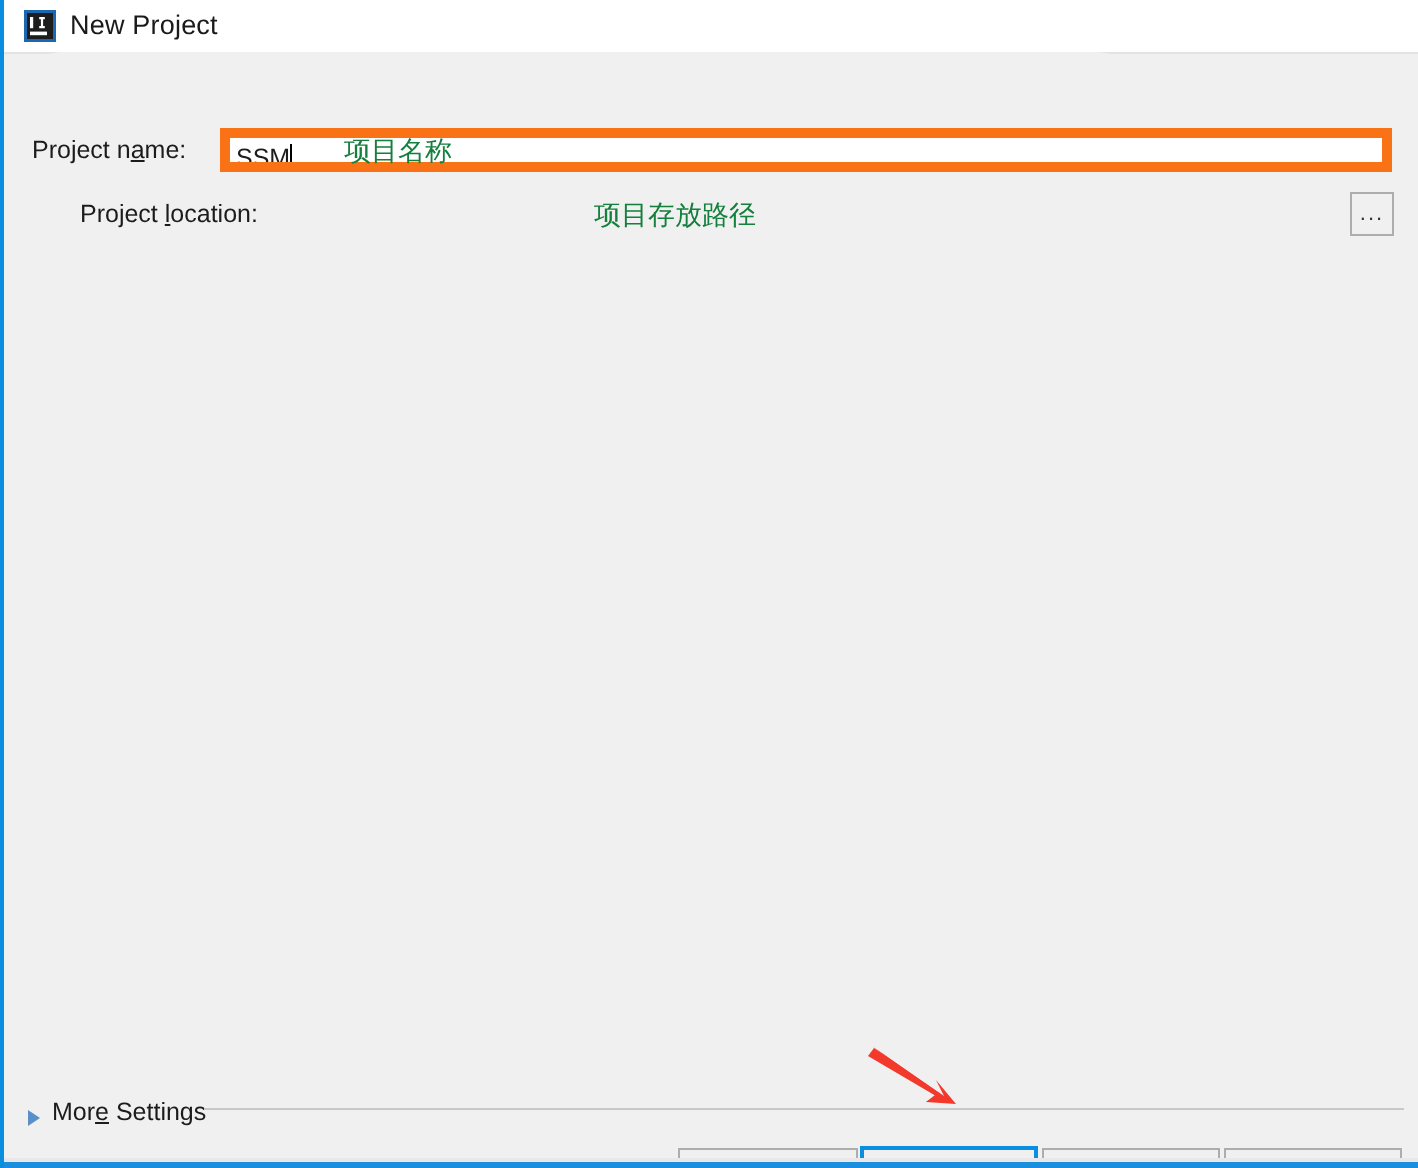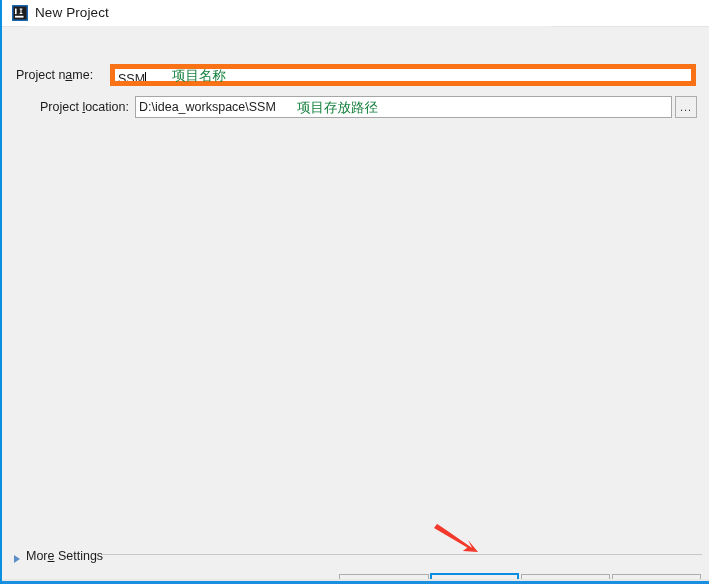--- a/index.html
+++ b/index.html
@@ -237,21 +237,20 @@
   <div id="content">
 
     <span class="field-label" style="left:14px; top:42px;"><span>Project n</span><span class="mn">a</span><span>me:</span></span>
 
     <div id="name-field" class="textfield"><span>SSM</span><span class="caret"></span></div>
 
     <span id="name-annot" class="annot">项目名称</span>
 
     <span class="field-label" style="left:14px; top:74px;margin-left:24px;"><span>Project </span><span class="mn">l</span><span>ocation:</span></span>
 
-    <div id="loc-field" class="textfield"><span>D:\idea_workspace\SSM</span></div>
 
     <span id="loc-annot" class="annot">项目存放路径</span>
 
     <div id="browse-btn">
         <span>...</span>
       </div>
 
     <div id="more-settings">
       <span id="ms-arrow"></span>
       <span id="ms-label"><span>Mor</span><span class="mn">e</span><span> Settings</span></span>

